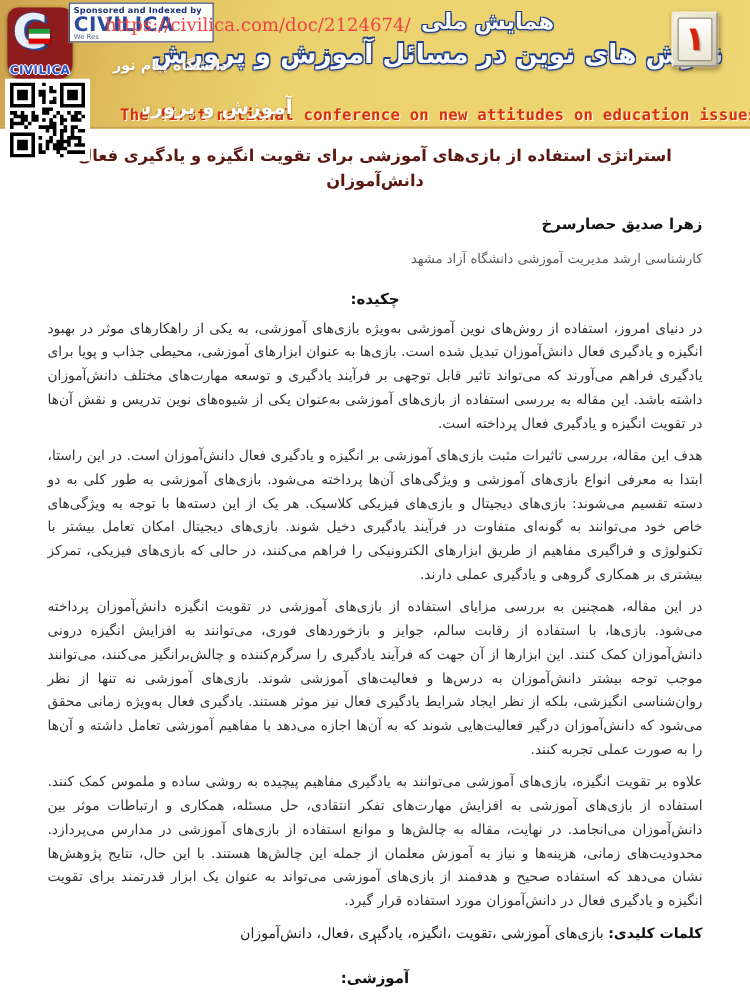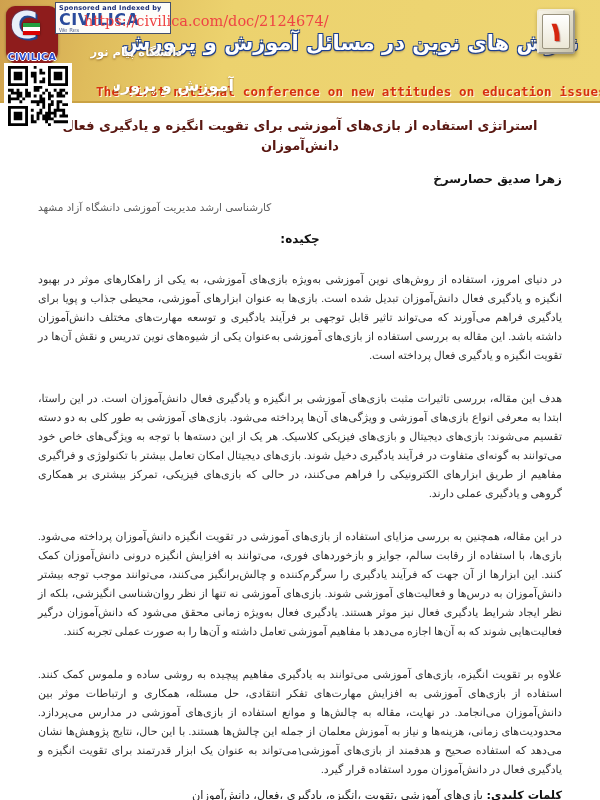--- a/index.html
+++ b/index.html
@@ -112,38 +112,39 @@
   
   .doc {
     position:absolute; top:105px; left:0; width:600px; padding:0 38px;
     direction:rtl; color:#2e2e2e;
   }
   .doc-title {
     margin-top:11px; text-align:center; font-size:13px; font-weight:bold;
     color:#5a1812; line-height:1.5;
   }
   .doc-author { margin-top:17px; text-align:right; font-size:12px; font-weight:bold; color:#141414; }
-  .doc-affil { margin-top:15px; text-align:left; font-size:10.5px; color:#5c5c5c; }
+  .doc-affil { margin-top:15px; text-align:right; font-size:10.5px; color:#5c5c5c; }
   .sec-head { margin-top:19px; font-size:12px; font-weight:bold; color:#111; text-align:center; }
   .para {
-    margin-top:24px; font-size:11px; line-height:19px; text-align:justify; color:#333;font-family:Liberation Serif, serif;
+    margin-top:7px; font-size:11px; line-height:19px; text-align:justify; color:#333;
   }
   .keywords { margin-top:7px; font-size:11.3px; line-height:19px; color:#222; }
   .keywords .kw-label { font-weight:bold; color:#111; }
   .page-num {
     position:absolute; bottom:42px; left:0; width:600px; text-align:center;
     font-size:11px; color:#4a4a4a;
   }
 </style>
 </head>
 <body>
 
 <div class="page">
 
   <div class="banner">
+    <div class="conf-line1">همایش ملی</div>
     <div class="conf-line2">نگرش های نوین در مسائل آموزش و پرورش</div>
     <div class="conf-en">The first national conference on new attitudes on education issues</div>
     <div class="conf-university">دانشگاه پیام نور</div>
     <div class="conf-org">آموزش و پرورش ش</div>
 
     <div class="key-badge">
       <div class="inner">
         <span class="num">۱</span>
       </div>
     </div>

